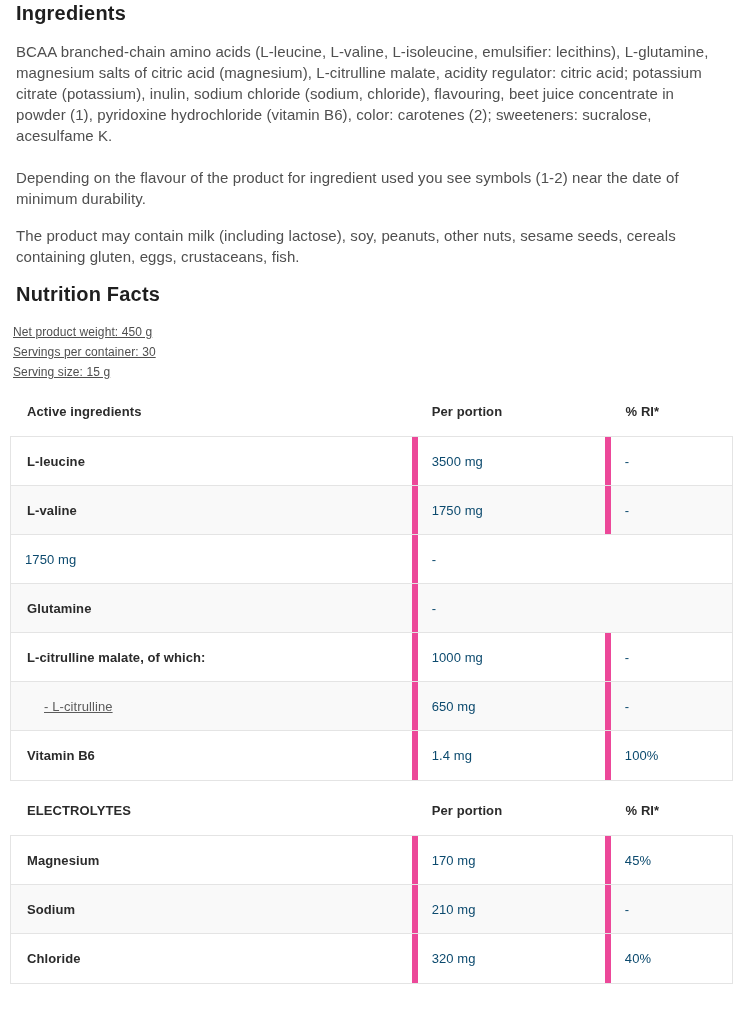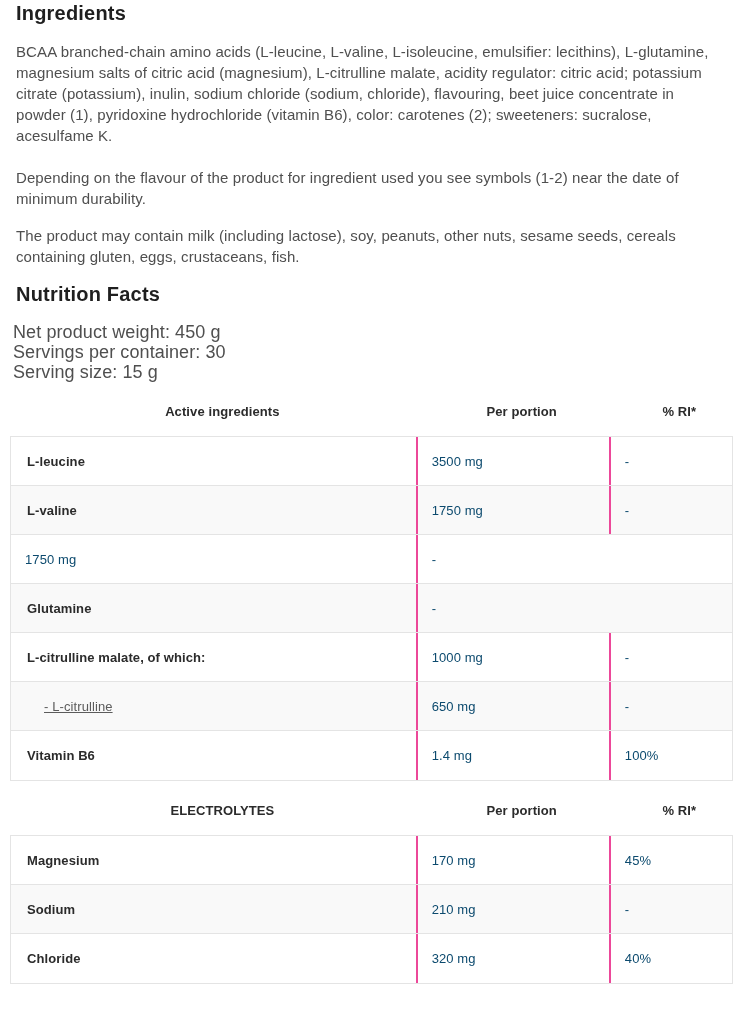--- a/index.html
+++ b/index.html
@@ -30,27 +30,28 @@
     line-height: 21px;
     color: #4f4f4f;
     letter-spacing: 0.1px;
     margin: 16px 14px 0 16px;
   }
   p.para.first { margin-top: 17px; }
   p.para.flavour { margin-top: 21px; }
 
   .meta-block { margin: 17px 16px 0 13px; }
   .meta-block p {
-    font-size: 18px;
+    font-size: 12px;
     line-height: 20px;
     color: #4f4f4f;
     letter-spacing: 0.1px;
+    text-decoration: underline;
   }
 
-  .tbl { margin: 0 7px 0 10px; text-align: center; }
+  .tbl { margin: 0 7px 0 10px; }
 
   .tbl-head {
     display: grid;
     grid-template-columns: 56.4% 26.8% auto;
     margin-top: 22px;
     margin-bottom: 17px;
     align-items: center;
   }
   .tbl-head span {
     font-size: 13px;
@@ -71,21 +72,21 @@
     grid-template-columns: 56.4% 26.8% auto;
     height: 49px;
     border-bottom: 1px solid #e4e4e4;
   }
   .trow:last-child { border-bottom: none; }
   .trow:nth-child(even) { background: #f9f9f9; }
   .trow > div {
     display: flex;
     align-items: center;
     height: 100%;
-    border-right: 2px solid #ec4899;
+    border-right: 6px solid #ec4899;
     overflow: hidden;
   }
   .trow > div:last-child { border-right: none; }
   .cell-label {
     padding-left: 16px;
     font-size: 13px;
     font-weight: 700;
     color: #2b2b2b;
     letter-spacing: 0.1px;
   }

